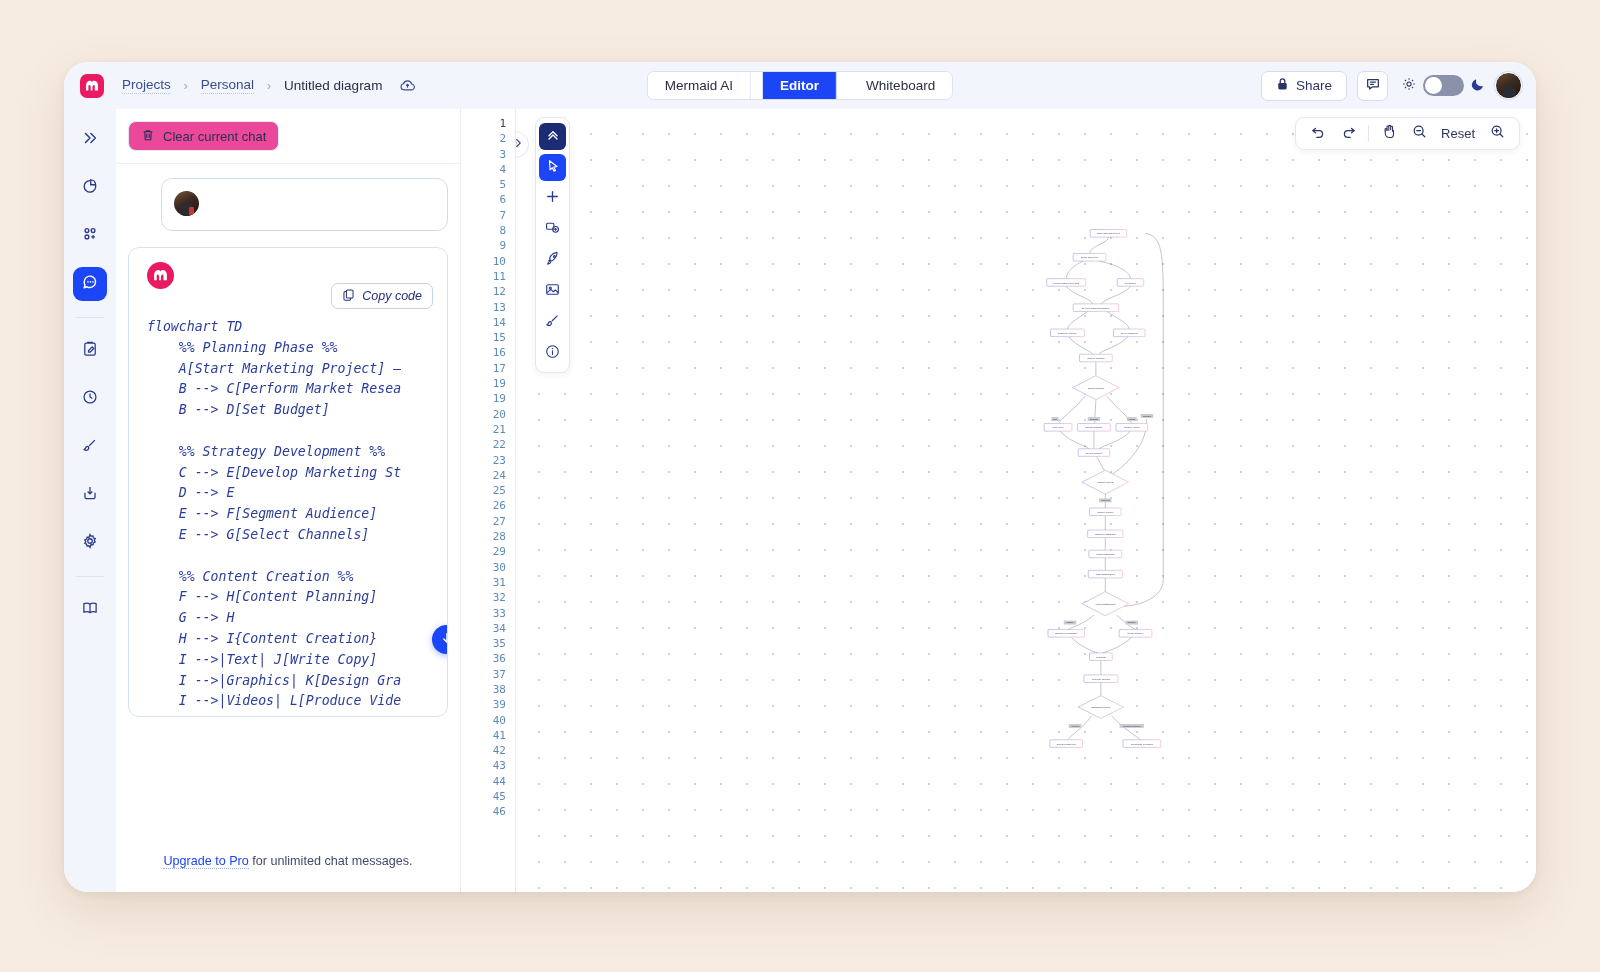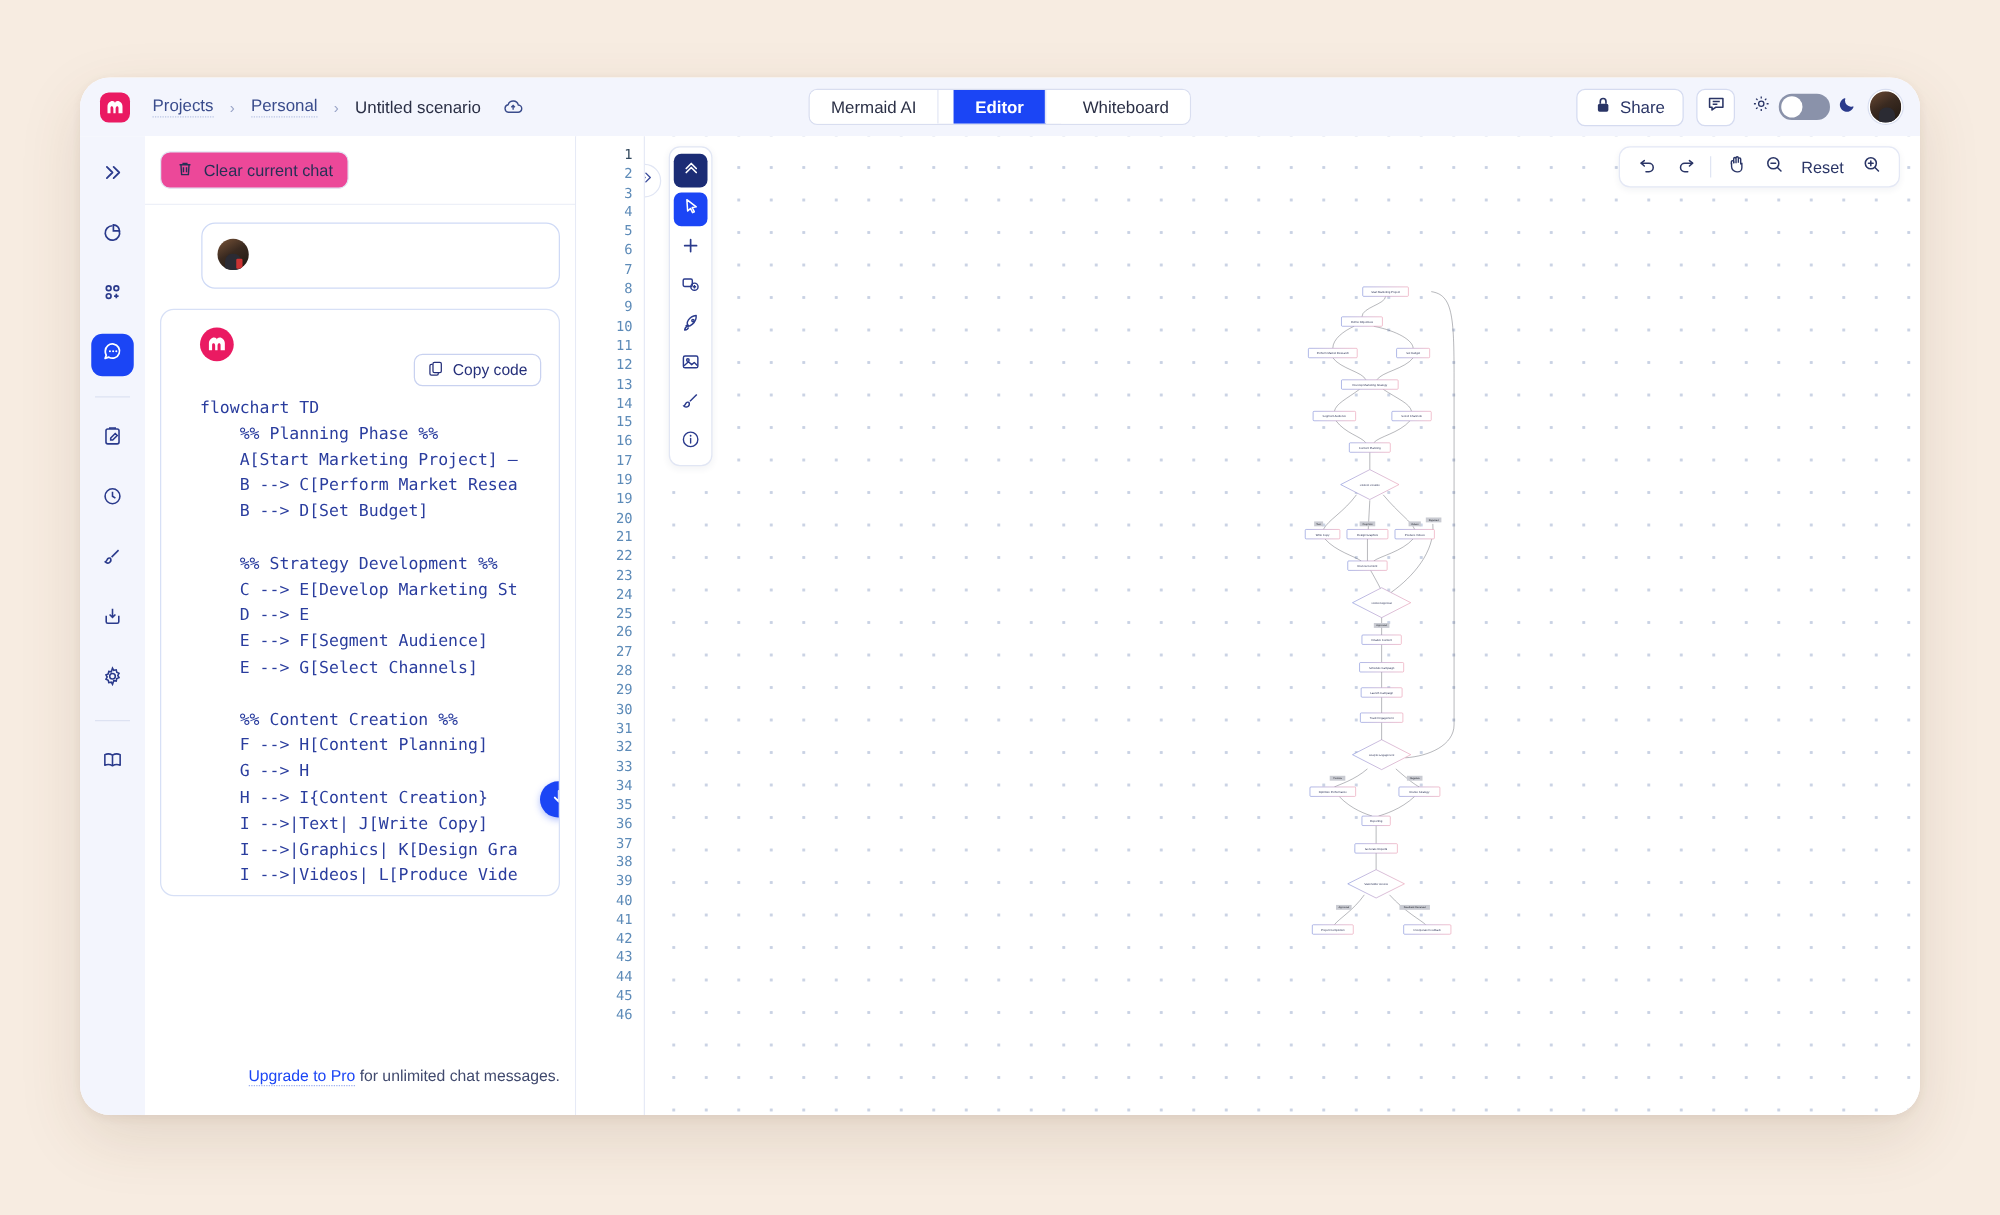--- a/index.html
+++ b/index.html
@@ -166,24 +166,25 @@
     background:#c33; border-radius:1px; z-index:2;
   }
   .msg-text {
     font-size: 13.8px; line-height: 20.6px; color: #1e3a8c;
   }
 
   .bot-msg {
     margin-top: 16px;
     border: 1px solid #d7e0f6; border-radius: 11px;
     background: #fff;
-    padding: 14px 0 0 17px;
+    padding: 14px 0 0 4px;
     position: relative;
     height: 470px;
     overflow: hidden;
+    font-style: italic;
   }
   .bot-logo {
     width: 27px; height: 27px; border-radius: 50%;
     background: #ea1a62; margin-left: 14px;
     display: flex; align-items: center; justify-content: center;
   }
   .copy-row { display: flex; justify-content: flex-end; padding: 0 14px; margin-top: -6px; }
   .copy-btn {
     display: inline-flex; align-items: center; gap: 7px;
     border: 1px solid #c9d2f0; border-radius: 7px;
@@ -200,21 +201,21 @@
   }
   .scroll-down-btn {
     position: absolute; right: -14px; bottom: 62px;
     width: 29px; height: 29px; border-radius: 50%;
     background: #1b45f5; color: #fff;
     display: flex; align-items: center; justify-content: center;
     cursor: pointer; box-shadow: 0 2px 6px rgba(27,69,245,.35);
     z-index: 5;
   }
   .upgrade-line {
-    text-align: right; font-size: 12.6px; color: #414a6e;
+    text-align: center; font-size: 12.6px; color: #414a6e;
     margin: 26px 0 10px 0;
   }
   .upgrade-link { color: #1b45f5; border-bottom: 1px dotted #9db0f0; cursor: pointer; }
   .composer {
     border: 1px solid #e2e6f3; border-radius: 10px;
     height: 82px; position: relative; background: #fff;
   }
   .composer-placeholder {
     position: absolute; left: 16px; top: 16px;
     font-size: 14px; color: #6d7388;
@@ -299,21 +300,21 @@
     <div class="logo-badge">
       <svg width="16" height="16" viewBox="0 0 16 16">
           <path d="M2 12.5V7.2C2 4.6 4 2.8 5.9 2.8c1.2 0 2 .7 2.1 1.6.1-.9.9-1.6 2.1-1.6C12 2.8 14 4.6 14 7.2v5.3h-3.2V8.4c0-1.1-.8-1.6-1.5-1.2-.5.3-.8 1-.8 1.9v3.4H6.7V9.1c0-.9-.3-1.6-.8-1.9-.7-.4-1.5.1-1.5 1.2v4.1H2z" fill="#fff"></path>
         </svg>
     </div>
     <div class="breadcrumb">
       <span class="crumb">Projects</span>
       <span class="crumb-sep">›</span>
       <span class="crumb">Personal</span>
       <span class="crumb-sep">›</span>
-      <span class="crumb current">Untitled scenario</span>
+      <span class="crumb current">Untitled diagram</span>
       <span class="cloud-icon">
         <svg width="17" height="14" viewBox="0 0 20 16" fill="none" stroke="#3a4c8c" stroke-width="1.3">
             <path d="M5.5 12.5h9a3.4 3.4 0 0 0 .4-6.8A5 5 0 0 0 5.3 5.4a3.6 3.6 0 0 0 .2 7.1z"></path>
             <path d="M10 10V6.3M8.3 7.7L10 6l1.7 1.7"></path>
           </svg>
       </span>
     </div>
 
     <div class="seg-wrap">
       <div class="seg">Mermaid AI</div>

